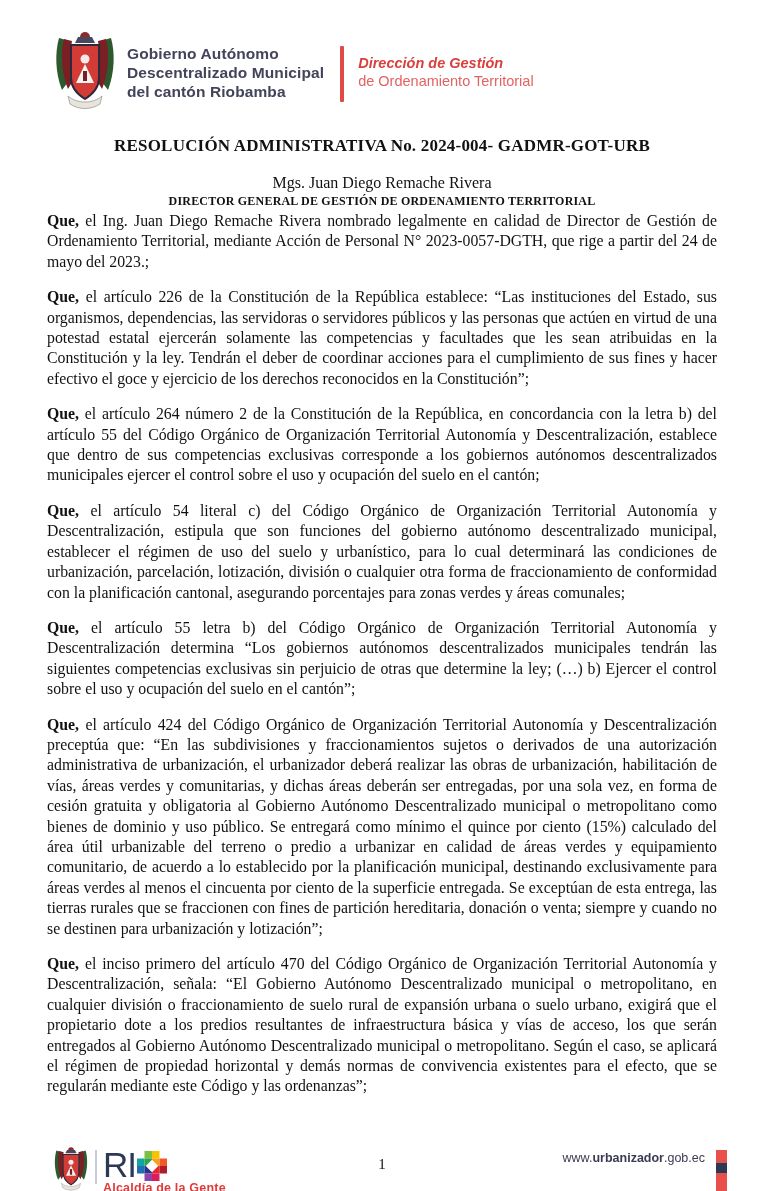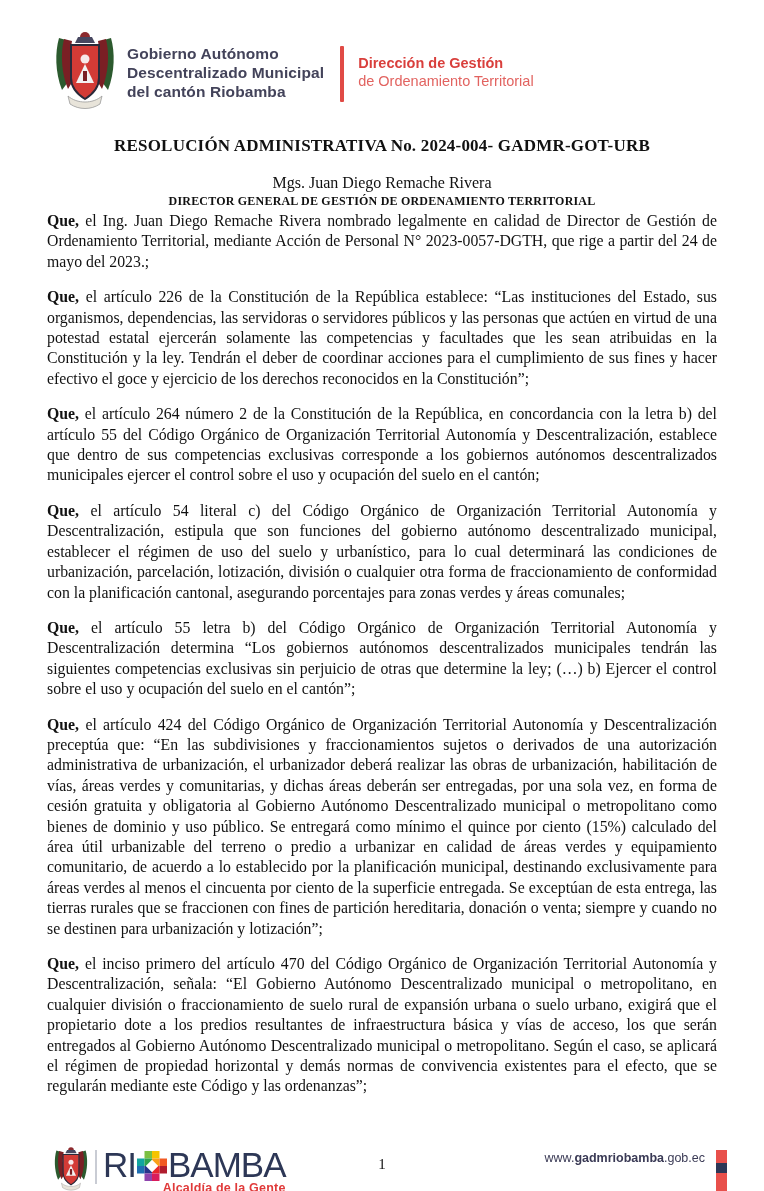--- a/index.html
+++ b/index.html
@@ -12,21 +12,21 @@
   
   .header{display:flex;align-items:flex-start;margin-top:14px;margin-left:6px;height:92px;}
   .coa{width:64px;height:80px;flex:0 0 auto;}
   .org-block{
     font-family:"Liberation Sans", sans-serif;font-weight:bold;
     color:#43435a;font-size:15.5px;line-height:19px;margin-left:10px;margin-top:14px;
     letter-spacing:.1px;
   }
   .hdr-divider{width:4px;height:56px;background:#e04a45;margin:16px 14px 0 16px;border-radius:1px;}
   .dept-block{font-family:"Liberation Sans", sans-serif;margin-top:24px;font-size:14.5px;line-height:18px;}
-  .dept-line1{color:#d93f3c;font-weight:bold;}
+  .dept-line1{color:#d93f3c;font-weight:bold;font-style:italic;}
   .dept-line2{color:#e26360;}
 
   
   .doc-title{
     text-align:center;font-weight:bold;font-size:17px;margin-top:14px;letter-spacing:.2px;
   }
   .author-name{text-align:center;font-size:16px;margin-top:18px;}
   .author-role{text-align:center;font-size:12px;font-weight:bold;margin-top:2px;letter-spacing:.2px;}
   .section-heading{text-align:center;font-size:16.5px;font-weight:bold;margin-top:20px;margin-bottom:4px;letter-spacing:.2px;}
 
@@ -138,25 +138,24 @@
     <svg class="coa-small">
         <use href="#coa-symbol"></use>
       </svg>
     <div class="footer-brand-divider"></div>
     <div class="brand">
       <div class="brand-word">
         <span>RI</span>
         <svg class="pixel-o">
             <use href="#pixel-o-symbol"></use>
           </svg>
-        <span>BAMBA</span>
       </div>
       <div class="brand-tagline">Alcaldía de la Gente</div>
     </div>
   </div>
   <div class="page-number">1</div>
-  <div class="website"><span>www.</span><b>gadmriobamba</b><span>.gob.ec</span></div>
+  <div class="website"><span>www.</span><b>urbanizador</b><span>.gob.ec</span></div>
   <div class="side-bar">
     <div class="seg-red-top"></div>
     <div class="seg-navy"></div>
     <div class="seg-red-bottom"></div>
   </div>
 </div>
 
 </body></html>

